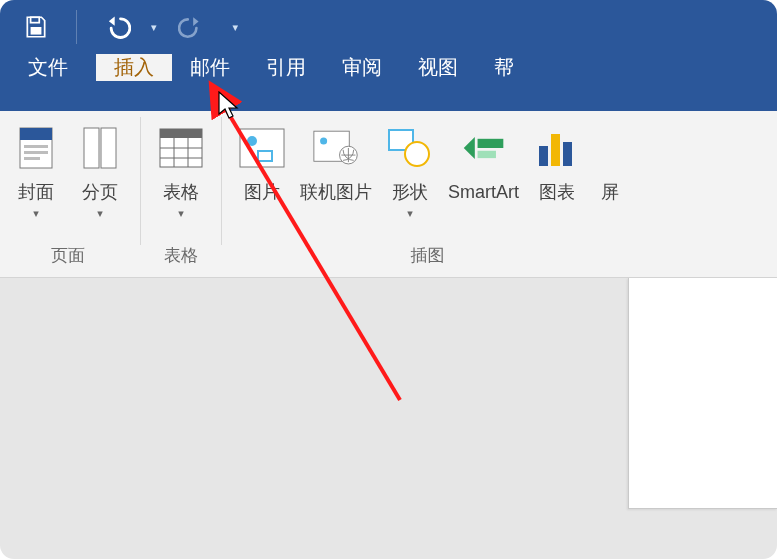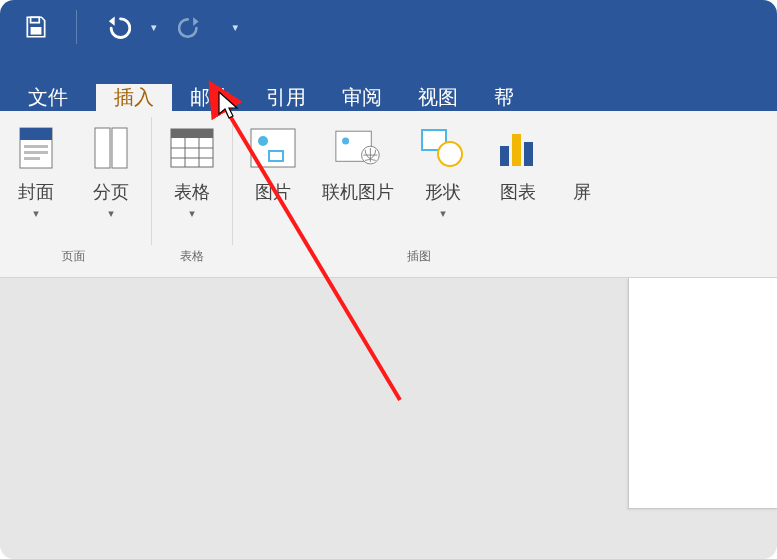--- a/index.html
+++ b/index.html
@@ -34,21 +34,21 @@
   .qat .ico { width: 28px; height: 28px; display:flex; align-items:center; justify-content:center; }
   .qat svg { display:block; }
   .qat .divider { width: 1px; height: 34px; background: rgba(255,255,255,0.25); margin: 0 6px; }
   .qat .more-tri { font-size: 11px; color:#cfe0f4; }
 
   
   .tabs {
     height: 57px;
     background: #2b579a;
     display: flex;
-    align-items: flex-end;
+    align-items: flex-start;
     color: #fff;
   }
   .tab {
     padding: 0 18px;
     display: flex;
     align-items: center;
     font-size: 20px;
     cursor: pointer;
     white-space: nowrap;
   }
@@ -69,25 +69,25 @@
   .group {
     display: flex;
     flex-direction: column;
     align-items: center;
     position: relative;
     padding: 2px 4px 0 4px;
   }
   .group-row {
     display: flex;
     align-items: flex-start;
-    gap: 11px;
+    gap: 0;
     height: 128px;
   }
   .group-label {
-    font-size: 12px;
+    font-size: 17px;
     color: #6a6a6a;
     height: 30px;
     line-height: 30px;
   }
   .group-sep {
     width: 1px;
     background: #d8d8d8;
     margin: 6px 4px 32px 4px;
   }
   .btn {
@@ -281,20 +281,30 @@
             <svg width="46" height="40" viewBox="0 0 46 40">
                 <rect x="2" y="2" width="24" height="20" fill="#fff" stroke="#4fb6e8" stroke-width="2"></rect>
                 <circle cx="30" cy="26" r="12" fill="#fff" stroke="#f2b705" stroke-width="2"></circle>
               </svg>
           </div>
           <div class="lbl">形状</div>
           <div class="arrow">▾</div>
         </div>
         <div class="btn">
           <div class="icon">
+            <svg width="50" height="40" viewBox="0 0 50 40">
+                <polygon points="3,20 15,8 15,32" fill="#2e9e5b"></polygon>
+                <rect x="18" y="10" width="28" height="10" fill="#2e9e5b"></rect>
+                <rect x="18" y="23" width="20" height="8" fill="#9fe0b8"></rect>
+              </svg>
+          </div>
+          <div class="lbl">SmartArt</div>
+        </div>
+        <div class="btn">
+          <div class="icon">
             <svg width="44" height="40" viewBox="0 0 44 40">
                 <rect x="4" y="18" width="9" height="20" fill="#2b579a"></rect>
                 <rect x="16" y="6" width="9" height="32" fill="#f2b705"></rect>
                 <rect x="28" y="14" width="9" height="24" fill="#2b579a"></rect>
               </svg>
           </div>
           <div class="lbl">图表</div>
         </div>
         <div class="btn" style="min-width:30px;padding-right:0">
           <div class="icon" style="width:22px"></div>

